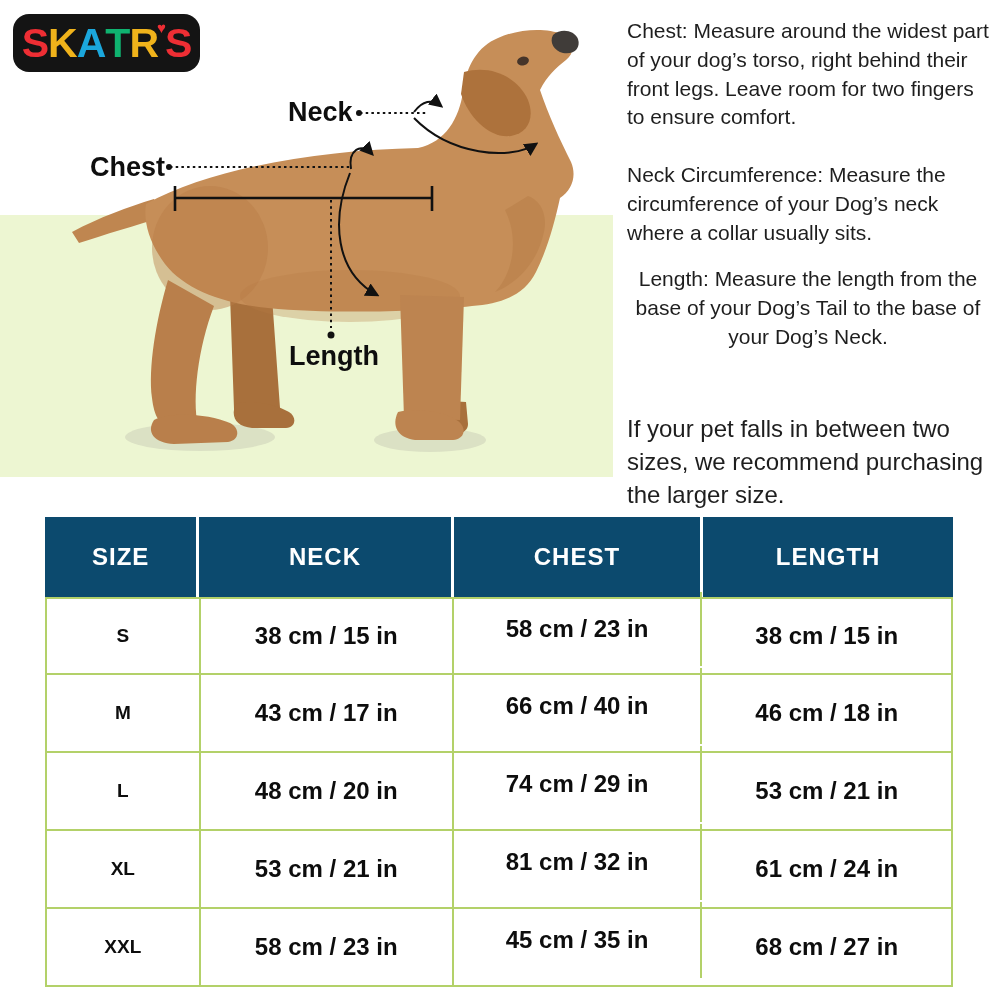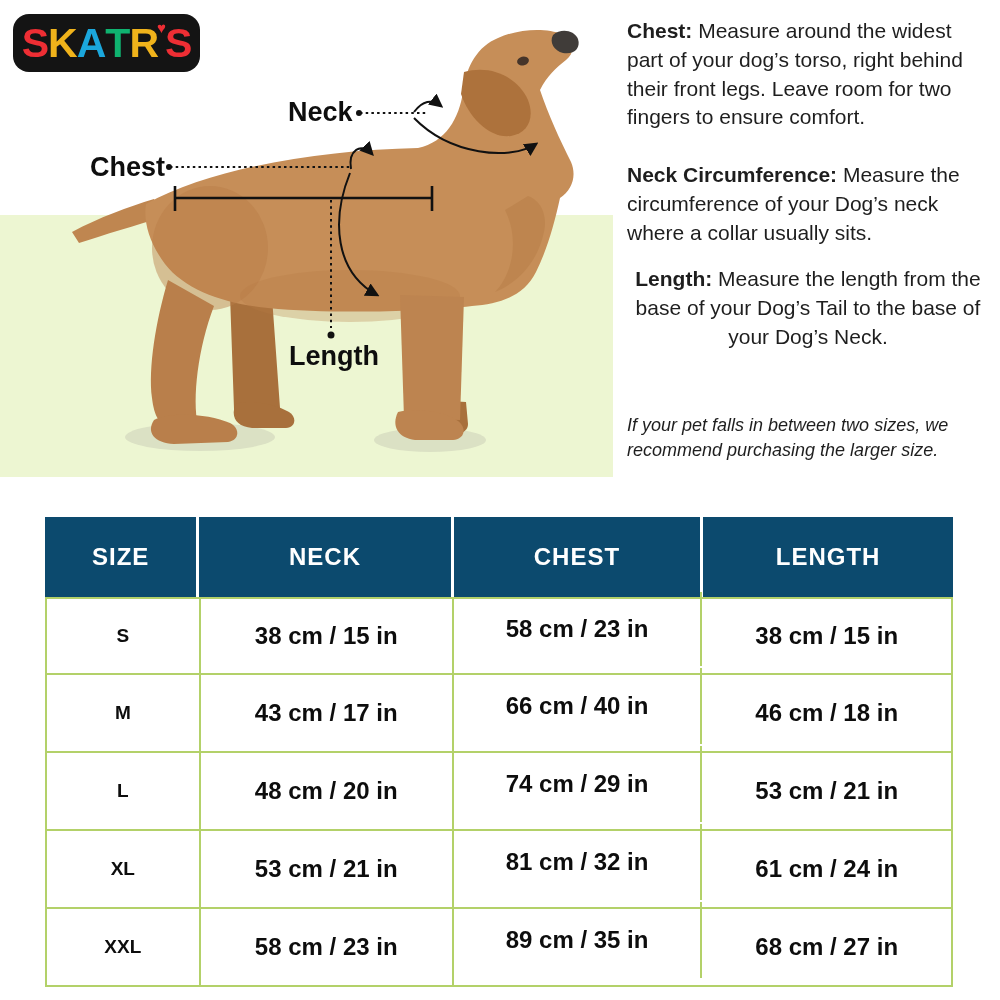--- a/index.html
+++ b/index.html
@@ -17,25 +17,25 @@
   .green-panel { position:absolute; left:0; top:215px; width:613px; height:262px; }
   .dog-svg { position:absolute; left:0; top:0; width:620px; height:500px; }
   .lbl { position:absolute; font-weight:700; font-size:27px; color:#0e0e0e; }
   .lbl-neck   { left:288px; top:97px; }
   .lbl-chest  { left:90px;  top:152px; }
   .lbl-length { left:289px; top:341px; }
 
   
   .col { position:absolute; left:627px; width:362px; font-size:21px;
          line-height:1.37; color:#1e1e1e; }
-  .col .b { font-weight:700; }
+  .col .b { font-weight:400; }
   .p1 { top:17px; }
   .p2 { top:161px; }
   .p3 { top:265px;text-align:center; }
-  .note { top:413px; font-style:italic; font-size:18px; }
+  .note { top:413px; font-size:24px; }
 
   
   .size-table { position:absolute; left:45px; top:517px; width:908px; }
   .thead { display:grid; grid-template-columns:17% 28% 27.5% 27.5%; height:80px; }
   .thead .cell { display:flex; align-items:center; justify-content:center;
                  color:#ffffff; font-weight:700; font-size:24px; letter-spacing:1px;
                  border-right:3px solid #ffffff; }
   .thead .cell:last-child { border-right:none; }
   .trow { display:grid; grid-template-columns:17% 28% 27.5% 27.5%; height:78px;
           border:2px solid #b3d169; }
@@ -161,18 +161,18 @@
     </div>
     <div class="trow">
       <div class="cell c-size">XL</div>
       <div class="cell">53 cm / 21 in</div>
       <div class="cell c-chest">81 cm / 32 in</div>
       <div class="cell">61 cm / 24 in</div>
     </div>
     <div class="trow">
       <div class="cell c-size">XXL</div>
       <div class="cell">58 cm / 23 in</div>
-      <div class="cell c-chest">89 cm / 35 in</div>
+      <div class="cell c-chest">45 cm / 35 in</div>
       <div class="cell">68 cm / 27 in</div>
     </div>
   </div>
 
 </div>
 
 </body></html>

